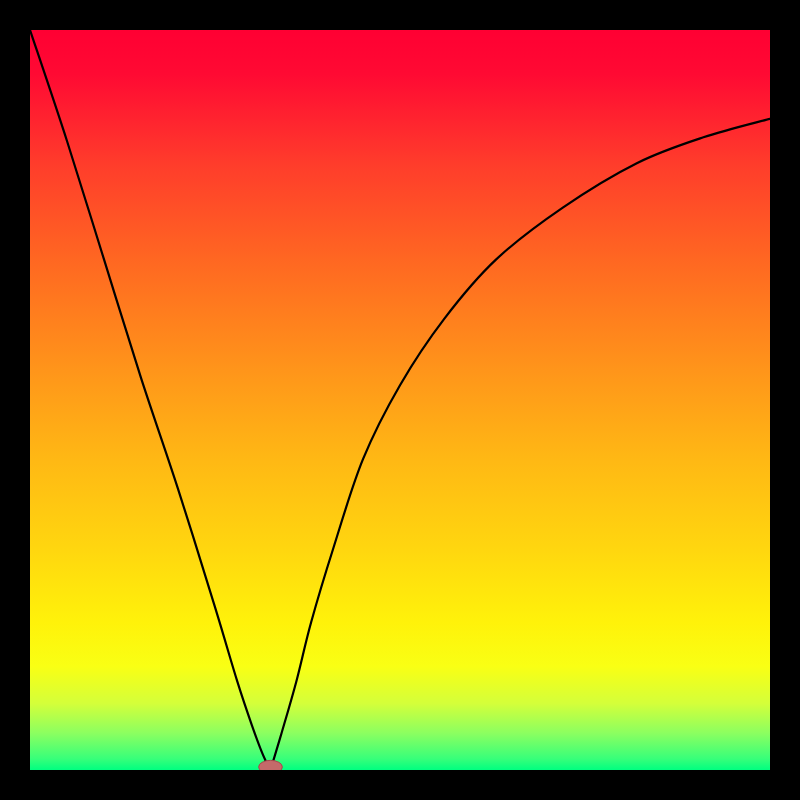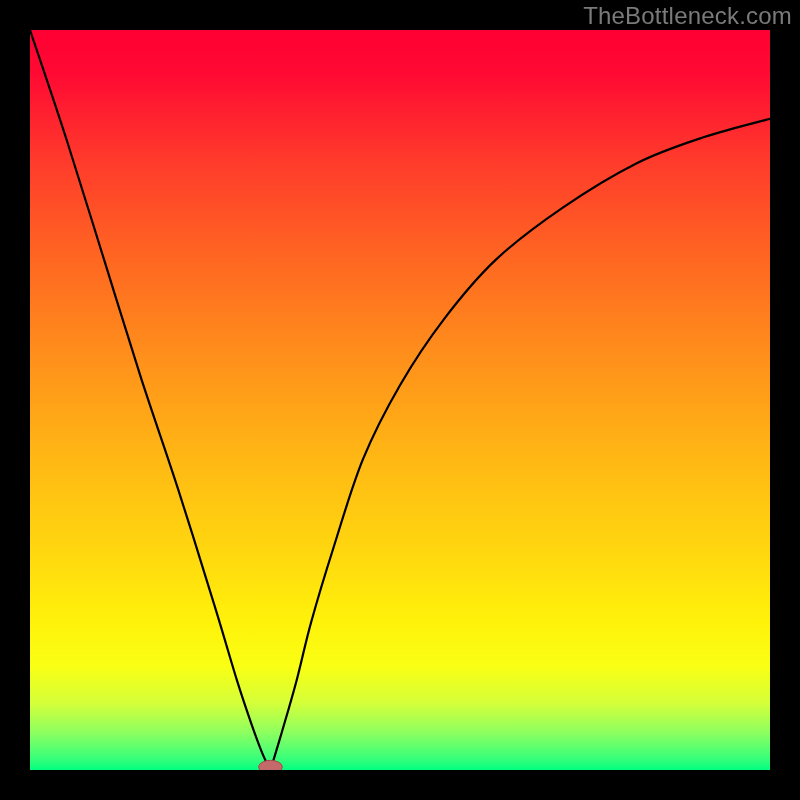--- a/index.html
+++ b/index.html
@@ -38,21 +38,20 @@
   .plot svg {
     display: block;
     width: 740px;
     height: 740px;
   }
 </style>
 </head>
 <body>
 
 <div class="frame">
-  <div class="watermark">TheBottleneck.com</div>
 
   <div class="plot">
     <svg id="plot-svg" viewBox="0 0 740 740" preserveAspectRatio="none">
       <defs>
         <linearGradient id="bg-grad" x1="0" y1="0" x2="0" y2="1">
             <stop offset="0.00%" stop-color="#ff0033"></stop>
             <stop offset="6.00%" stop-color="#ff0a33"></stop>
             <stop offset="18.00%" stop-color="#ff3c2b"></stop>
             <stop offset="32.00%" stop-color="#ff6a21"></stop>
             <stop offset="46.00%" stop-color="#ff951a"></stop>

